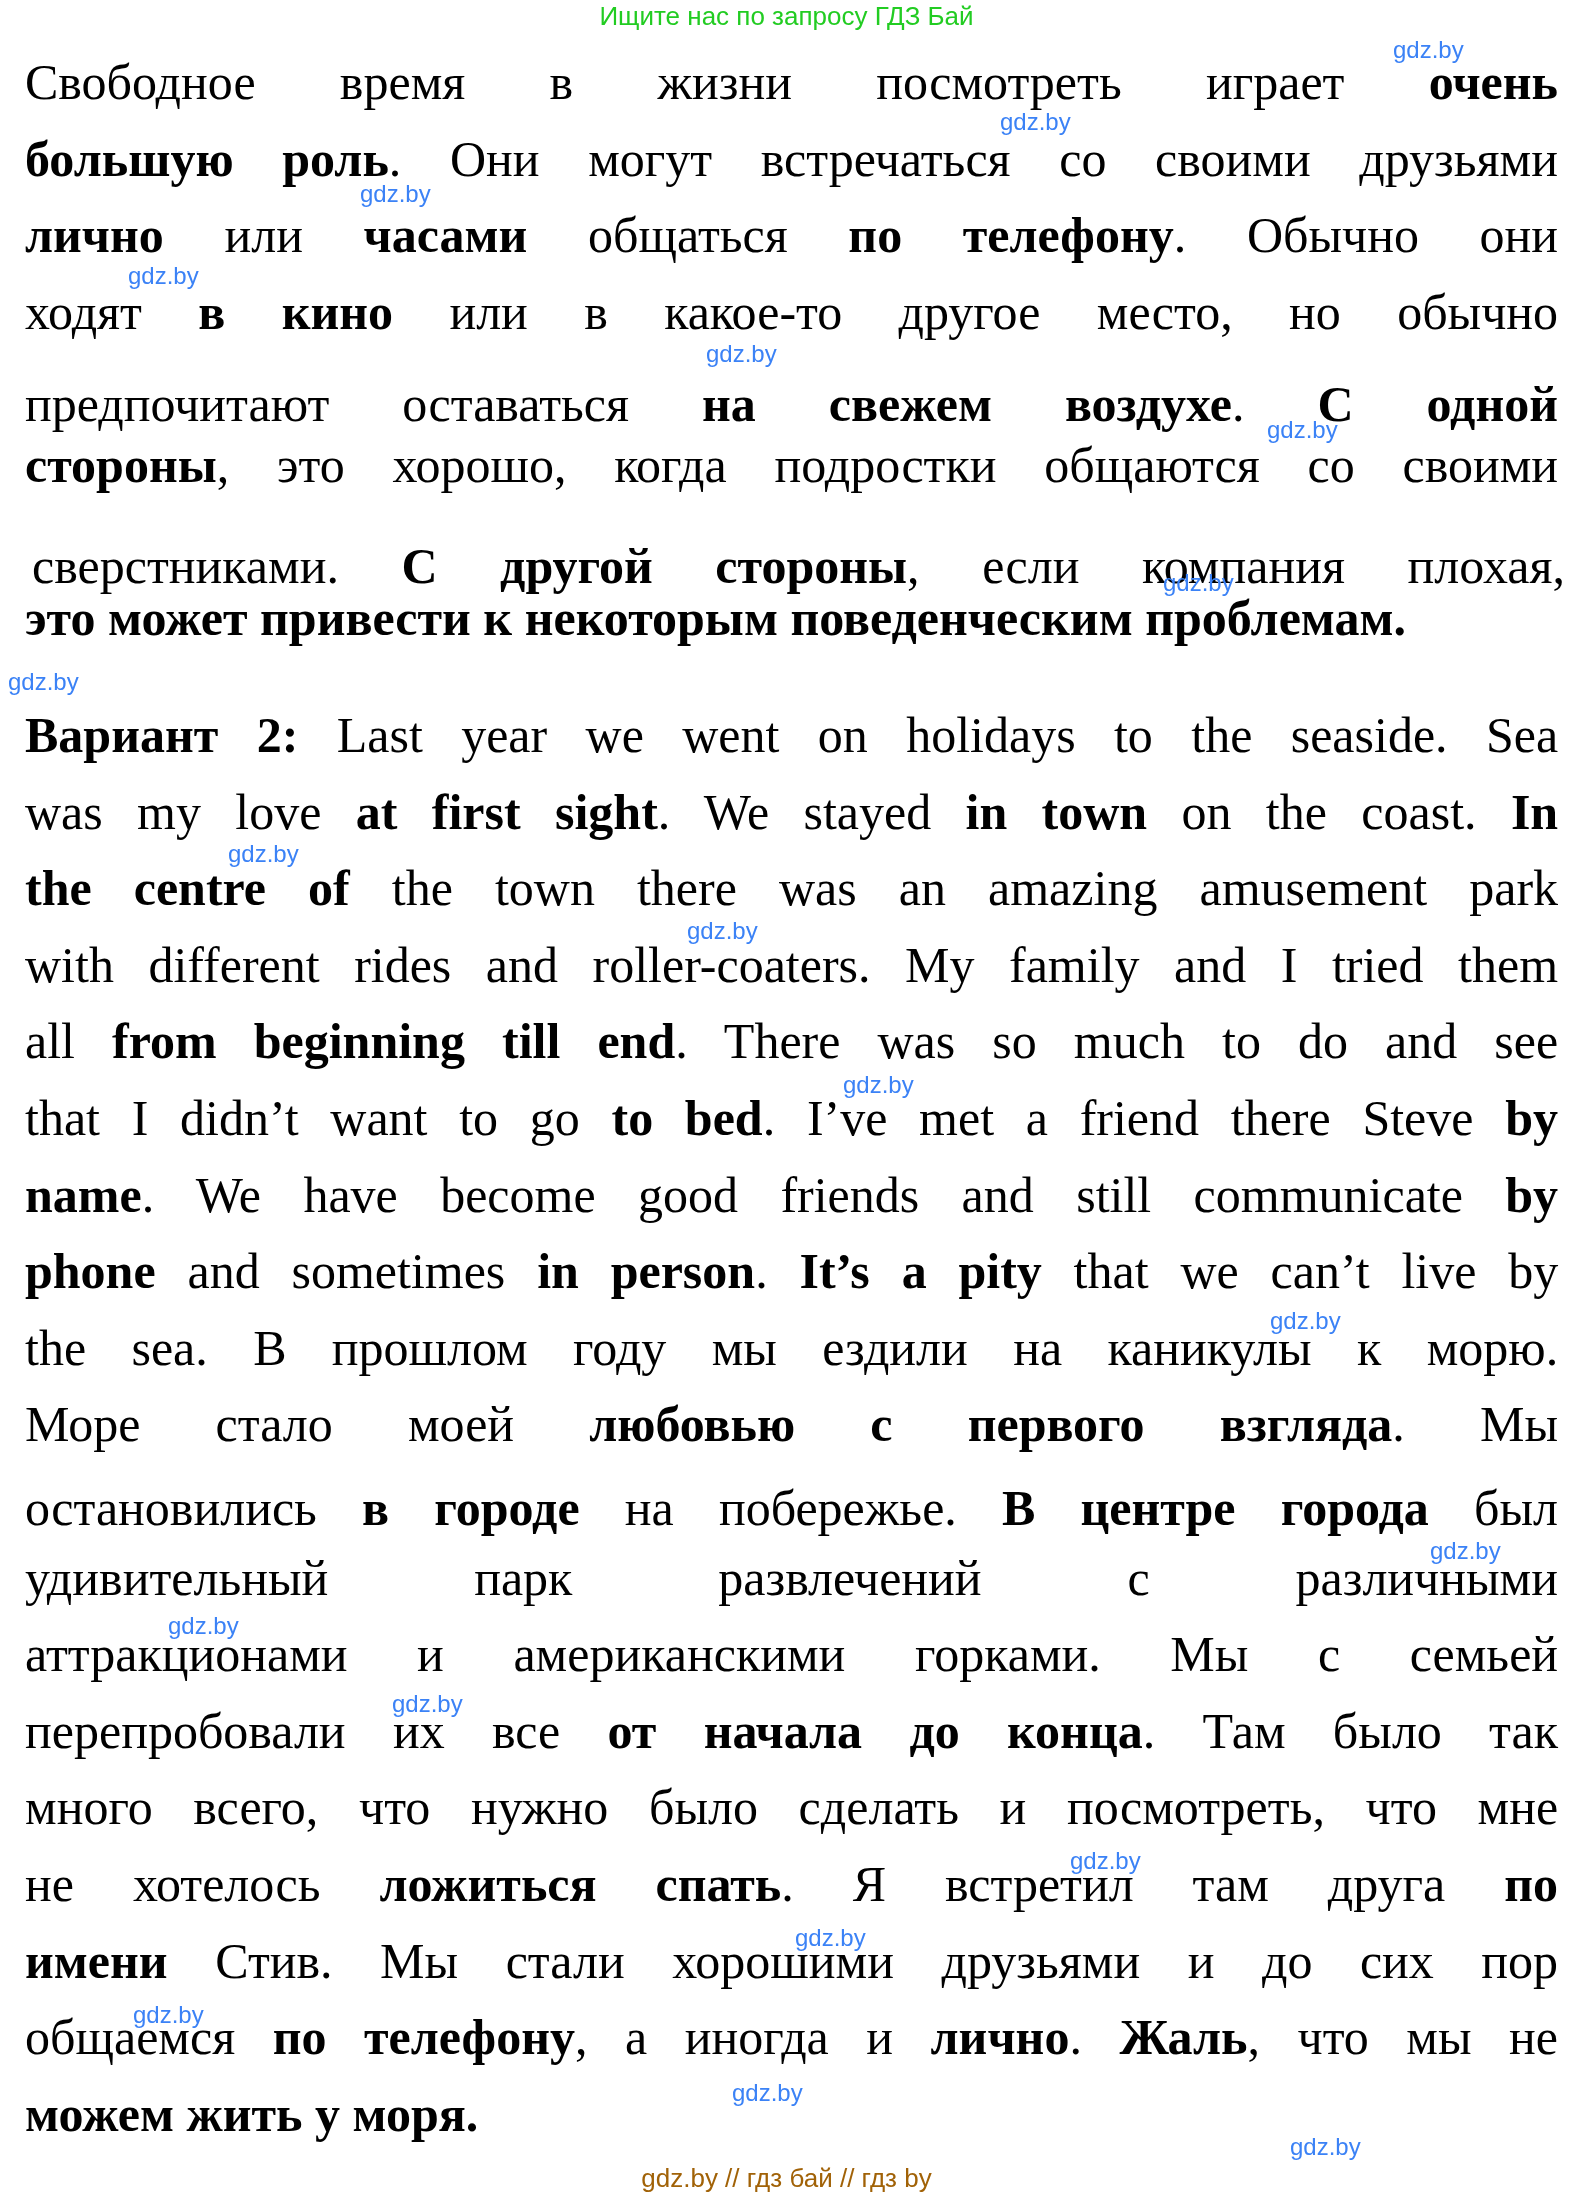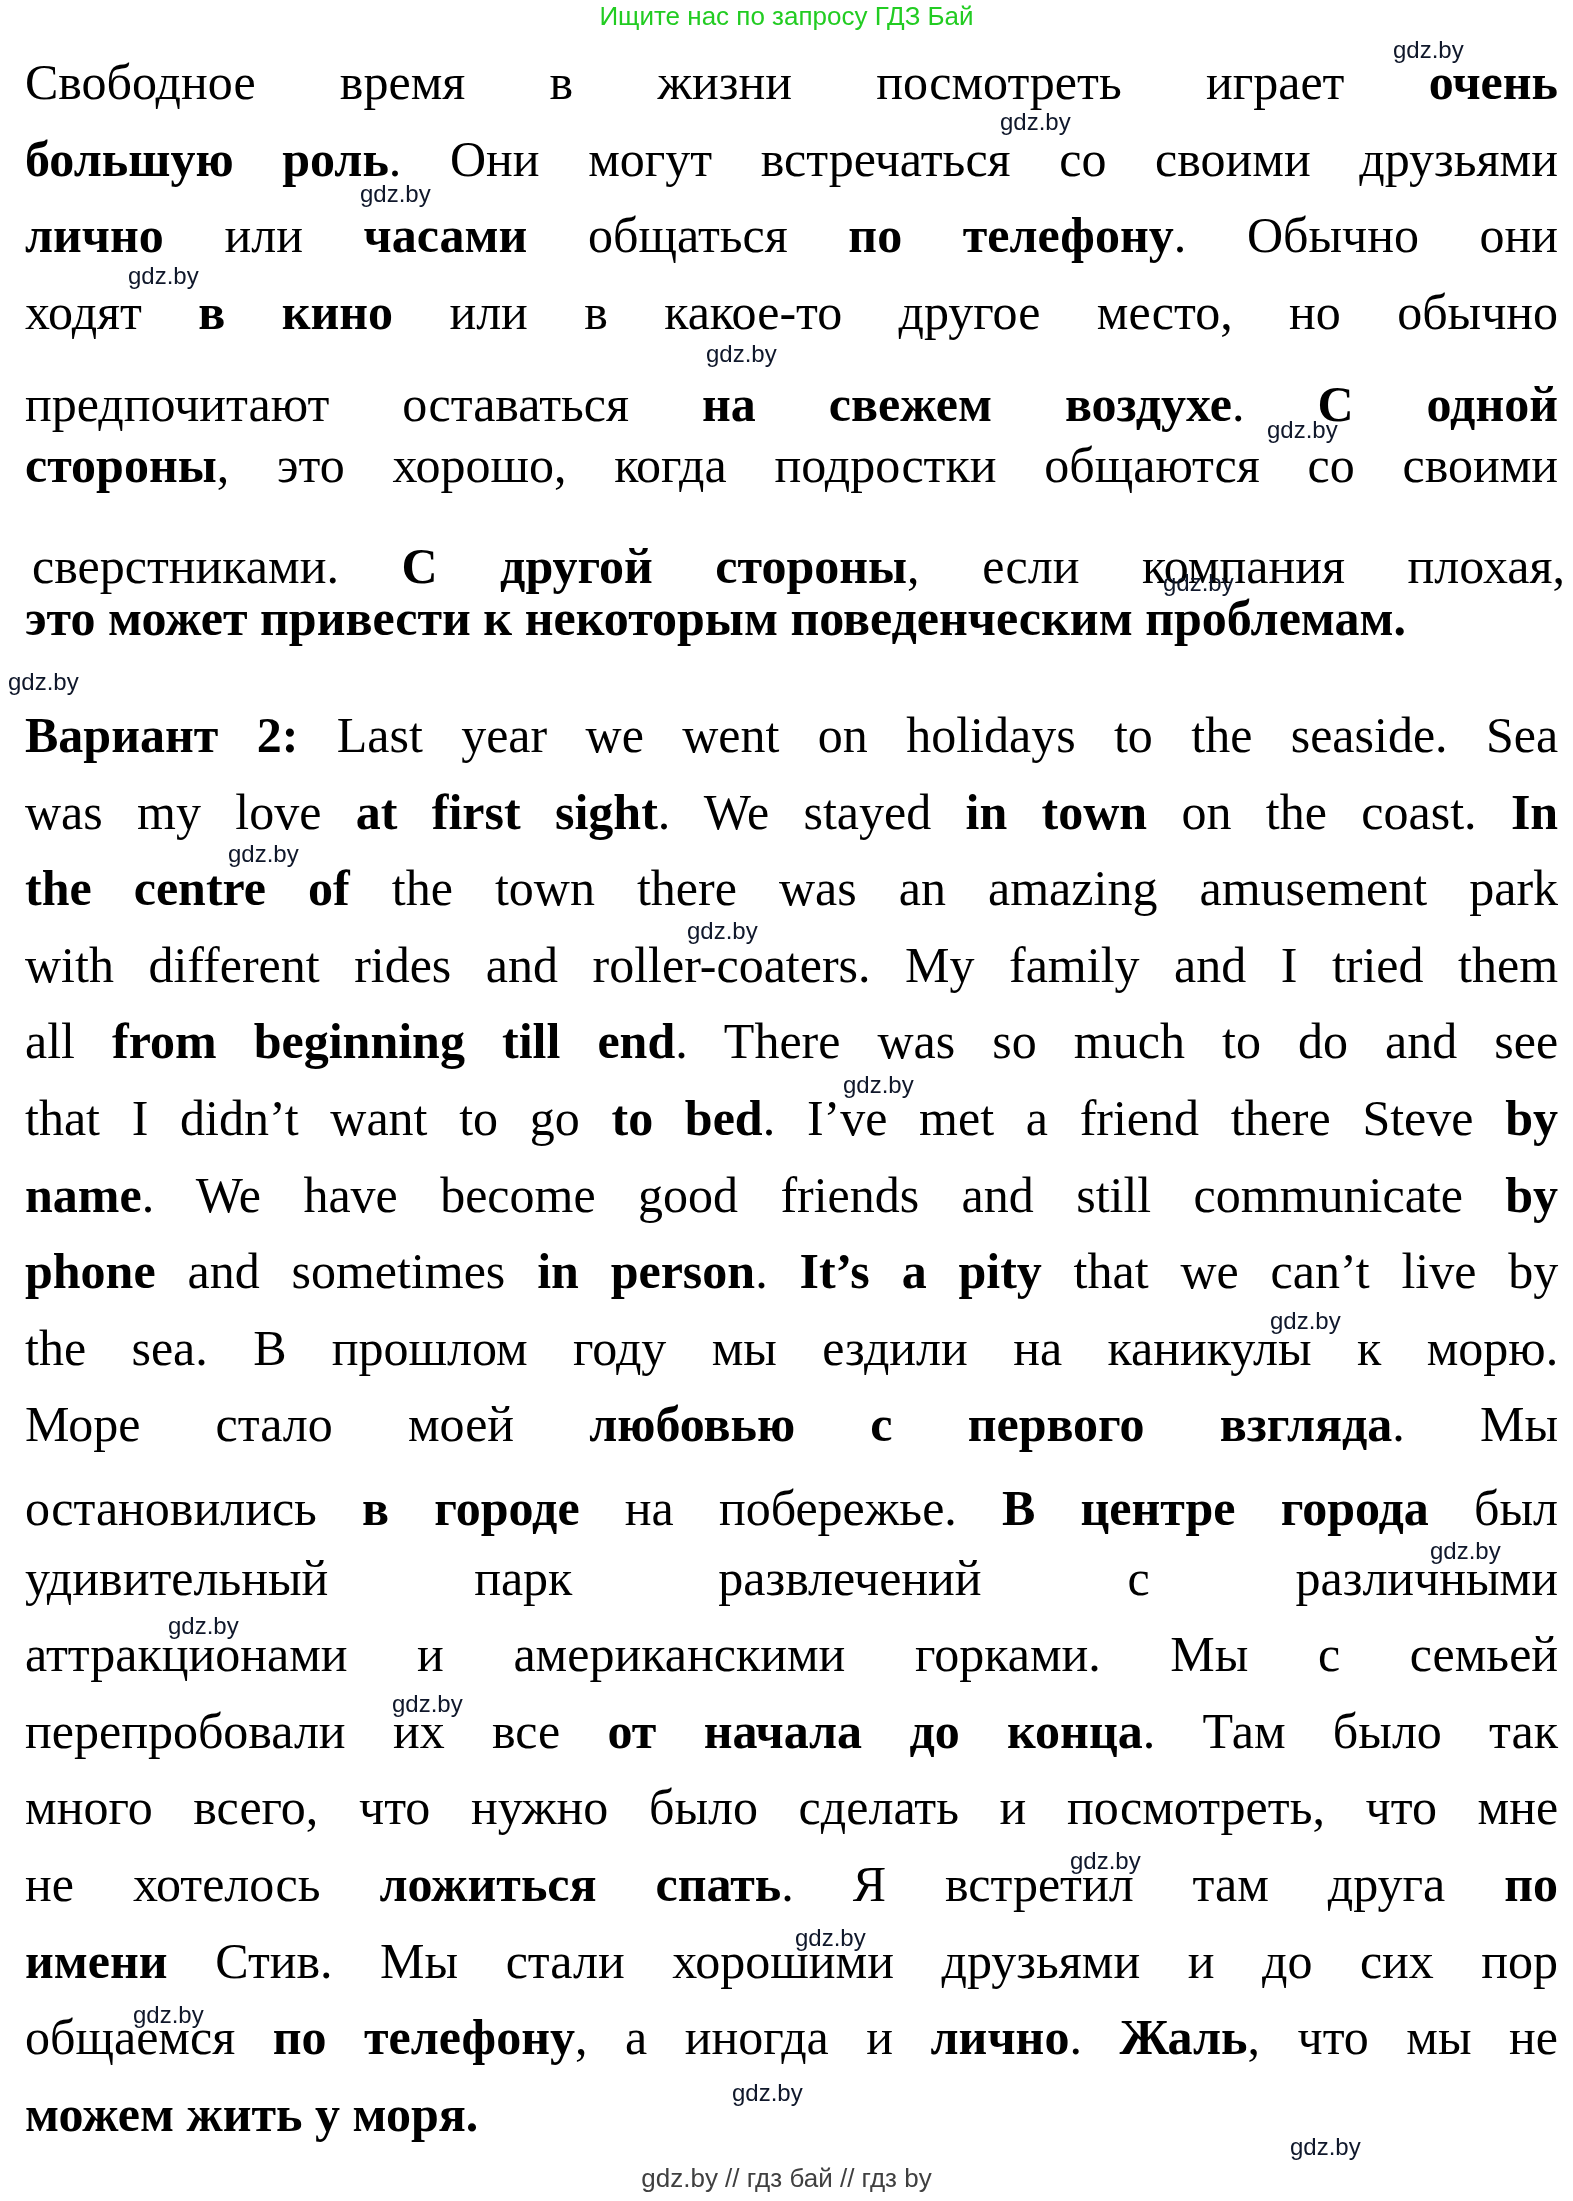--- a/index.html
+++ b/index.html
@@ -1,29 +1,29 @@
 <!DOCTYPE html>
 <html><head>
 <meta charset="utf-8">
 <style>
   html, body { margin:0; padding:0; background:#ffffff; }
   body { width:1573px; height:2201px; position:relative; overflow:hidden; }
   .top-banner { position:absolute; top:0; left:0; width:1573px; text-align:center;
     font-family:"Liberation Sans", sans-serif; font-size:26px; color:#22cc22; line-height:32px; }
   .footer { position:absolute; top:2162px; left:0; width:1573px; text-align:center;
-    font-family:"Liberation Sans", sans-serif; font-size:26px; color:#404040; line-height:32px; }
+    font-family:"Liberation Sans", sans-serif; font-size:26px; color:#a16207; line-height:32px; }
   .text { position:absolute; left:25px; width:1533px;
     font-family:"Liberation Serif", serif; font-size:50px; color:#000; }
   .line { position:absolute; left:0; width:1533px; height:60px; line-height:60px;
     text-align:justify; text-align-last:justify; white-space:nowrap; }
   .line.last { text-align-last:left;font-weight:bold; }
   .line span { white-space:pre; }
   .line .b { font-weight:bold; }
   .wm { position:absolute; font-family:"Liberation Sans", sans-serif; font-size:24px;
-    color:#0f172a; line-height:28px; }
+    color:#3b82f6; line-height:28px; }
 </style>
 </head>
 <body>
 
 <div class="top-banner">Ищите нас по запросу ГДЗ Бай</div>
 
 <div class="text" id="p1" style="top:52px;">
     <div class="line" style="top: 0px;"><span>Свободное</span> <span>время</span> <span>в</span> <span>жизни</span> <span>посмотреть</span> <span>играет</span> <span class="b">очень</span></div>
     <div class="line" style="top: 76.6px;"><span class="b">большую</span> <span class="b">роль</span><span>.</span> <span>Они</span> <span>могут</span> <span>встречаться</span> <span>со</span> <span>своими</span> <span>друзьями</span></div>
     <div class="line" style="top: 153.2px;"><span class="b">лично</span> <span>или</span> <span class="b">часами</span> <span>общаться</span> <span class="b">по</span> <span class="b">телефону</span><span>.</span> <span>Обычно</span> <span>они</span></div>

